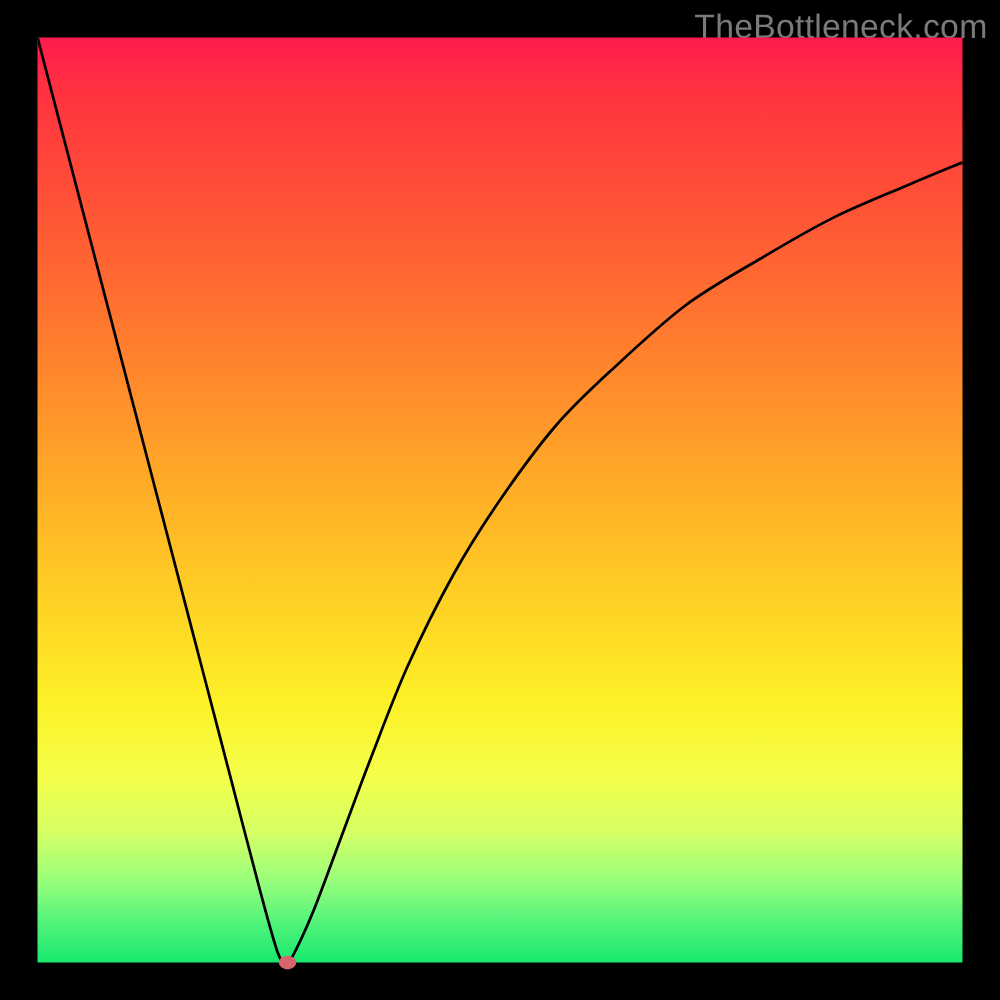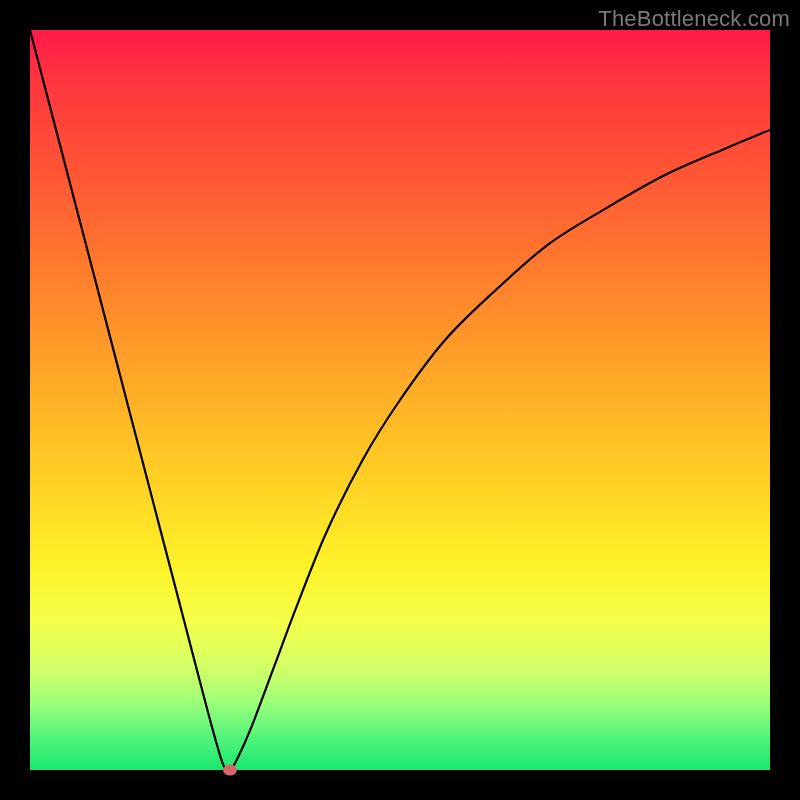--- a/index.html
+++ b/index.html
@@ -36,21 +36,21 @@
       #9bff7a 91%,
       #5cf57c 95%,
       #18e86f 100%
     );
   }
   .watermark {
     position: absolute;
     top: 6px;
     right: 10px;
     color: #7a7a7a;
-    font-size: 22px;
+    font-size: 27px;
     font-weight: 500;
     letter-spacing: 0.2px;
   }
   .curve-svg {
     position: absolute;
     left: 0;
     top: 0;
     width: 740px;
     height: 740px;
   }

